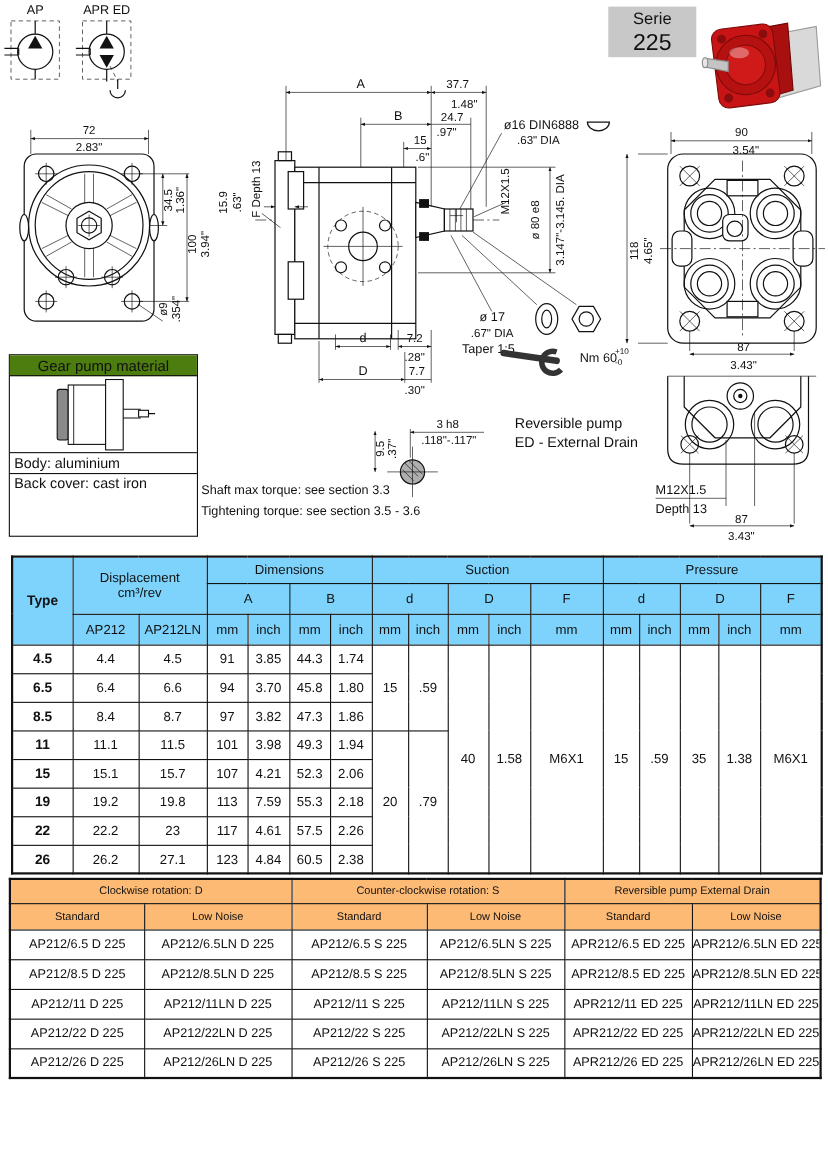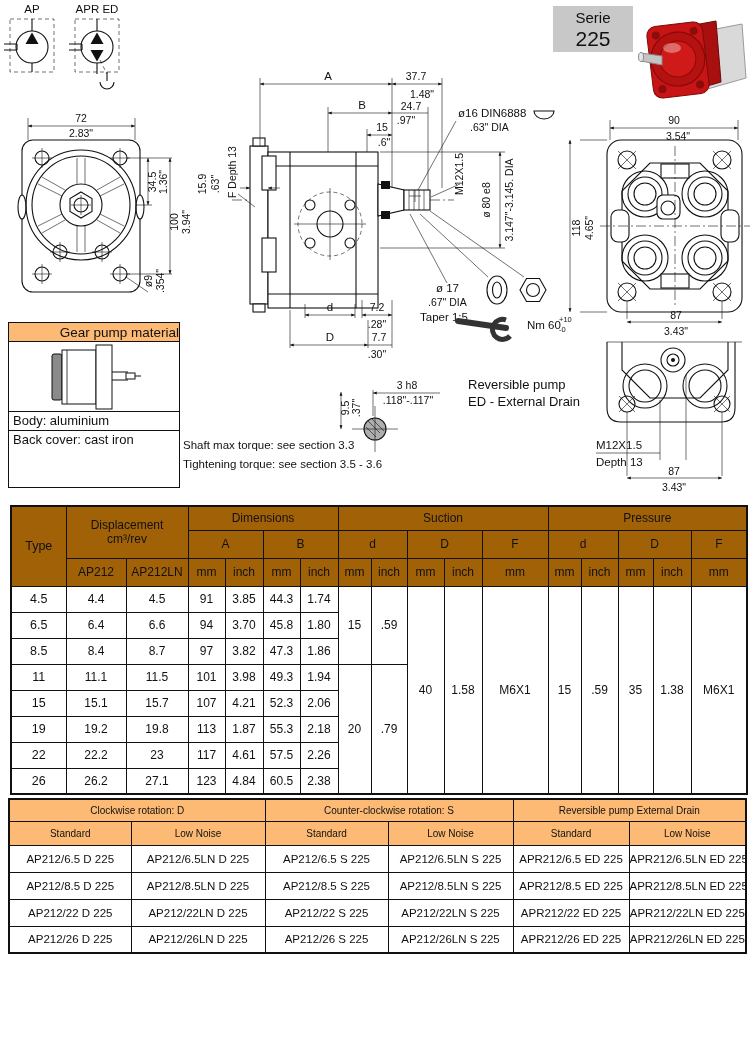--- a/index.html
+++ b/index.html
@@ -13,31 +13,31 @@
   .sf{stroke:#111;stroke-width:1.1;fill:#fff}
   .thin{stroke:#111;stroke-width:.6;fill:none}
   .dsh{stroke-dasharray:4 3}
   .blk{fill:#111}
   
   #serie-box{left:553px;top:6px;width:80px;height:46px;background:#c8c8c8;text-align:center;padding-top:2px}
   #serie-box .l1{font-size:15px;line-height:19px}
   #serie-box .l2{font-size:21px;line-height:23px}
   
   #material-box{left:8px;top:322px;width:172px;height:166px;border:1px solid #111;background:#fff;z-index:2}
-  #material-box .mtitle{background:#fdba74;border-bottom:1px solid #111;text-align:right;height:19px;line-height:19px;font-size:13.5px}
+  #material-box .mtitle{background:#4d7c0f;border-bottom:1px solid #111;text-align:center;height:19px;line-height:19px;font-size:13.5px}
   #material-box .micon{height:70px;display:flex;align-items:center;justify-content:center;border-bottom:1px solid #111}
   #material-box .mrow{height:19px;line-height:18px;padding-left:4px;font-size:13px;border-bottom:1px solid #111}
   #material-box .mrow:last-child{border-bottom:none}
   
   table{border-collapse:collapse;table-layout:fixed;background:#fff}
   th,td{border:1px solid #111;text-align:center;vertical-align:middle;font-weight:normal;padding:0;overflow:hidden;white-space:nowrap}
   #spec-table{left:10px;top:505px;width:733px;border:2px solid #111}
-  #spec-table th{background:#a16207;font-size:12px}
+  #spec-table th{background:#7dd3fc;font-size:12px}
   #spec-table td{font-size:12px}
-  #spec-table .bold{font-weight:normal;font-size:12.5px}
+  #spec-table .bold{font-weight:bold;font-size:12.5px}
   #order-table{left:8px;top:798px;width:737px;border:2px solid #111}
   #order-table th{background:#fdba74;font-size:10px}
   #order-table td{font-size:11.5px;height:27px}
 </style>
 </head>
 <body>
 
 <svg id="drawings" width="753" height="505" viewBox="0 0 753 505">
   <defs>
     <marker id="ar" viewBox="0 0 10 10" refX="9" refY="5" markerWidth="7" markerHeight="7" orient="auto-start-reverse">
@@ -509,21 +509,21 @@
         <td>107</td>
         <td>4.21</td>
         <td>52.3</td>
         <td>2.06</td>
       </tr>
       <tr style="height: 26px;">
         <td class="bold">19</td>
         <td>19.2</td>
         <td>19.8</td>
         <td>113</td>
-        <td>1.87</td>
+        <td>7.59</td>
         <td>55.3</td>
         <td>2.18</td>
       </tr>
       <tr style="height: 26px;">
         <td class="bold">22</td>
         <td>22.2</td>
         <td>23</td>
         <td>117</td>
         <td>4.61</td>
         <td>57.5</td>
@@ -576,20 +576,28 @@
       </tr>
       <tr>
         <td>AP212/8.5 D 225</td>
         <td>AP212/8.5LN D 225</td>
         <td>AP212/8.5 S 225</td>
         <td>AP212/8.5LN S 225</td>
         <td>APR212/8.5 ED 225</td>
         <td>APR212/8.5LN ED 225</td>
       </tr>
       <tr>
+        <td>AP212/11 D 225</td>
+        <td>AP212/11LN D 225</td>
+        <td>AP212/11 S 225</td>
+        <td>AP212/11LN S 225</td>
+        <td>APR212/11 ED 225</td>
+        <td>APR212/11LN ED 225</td>
+      </tr>
+      <tr>
         <td>AP212/22 D 225</td>
         <td>AP212/22LN D 225</td>
         <td>AP212/22 S 225</td>
         <td>AP212/22LN S 225</td>
         <td>APR212/22 ED 225</td>
         <td>APR212/22LN ED 225</td>
       </tr>
       <tr>
         <td>AP212/26 D 225</td>
         <td>AP212/26LN D 225</td>

